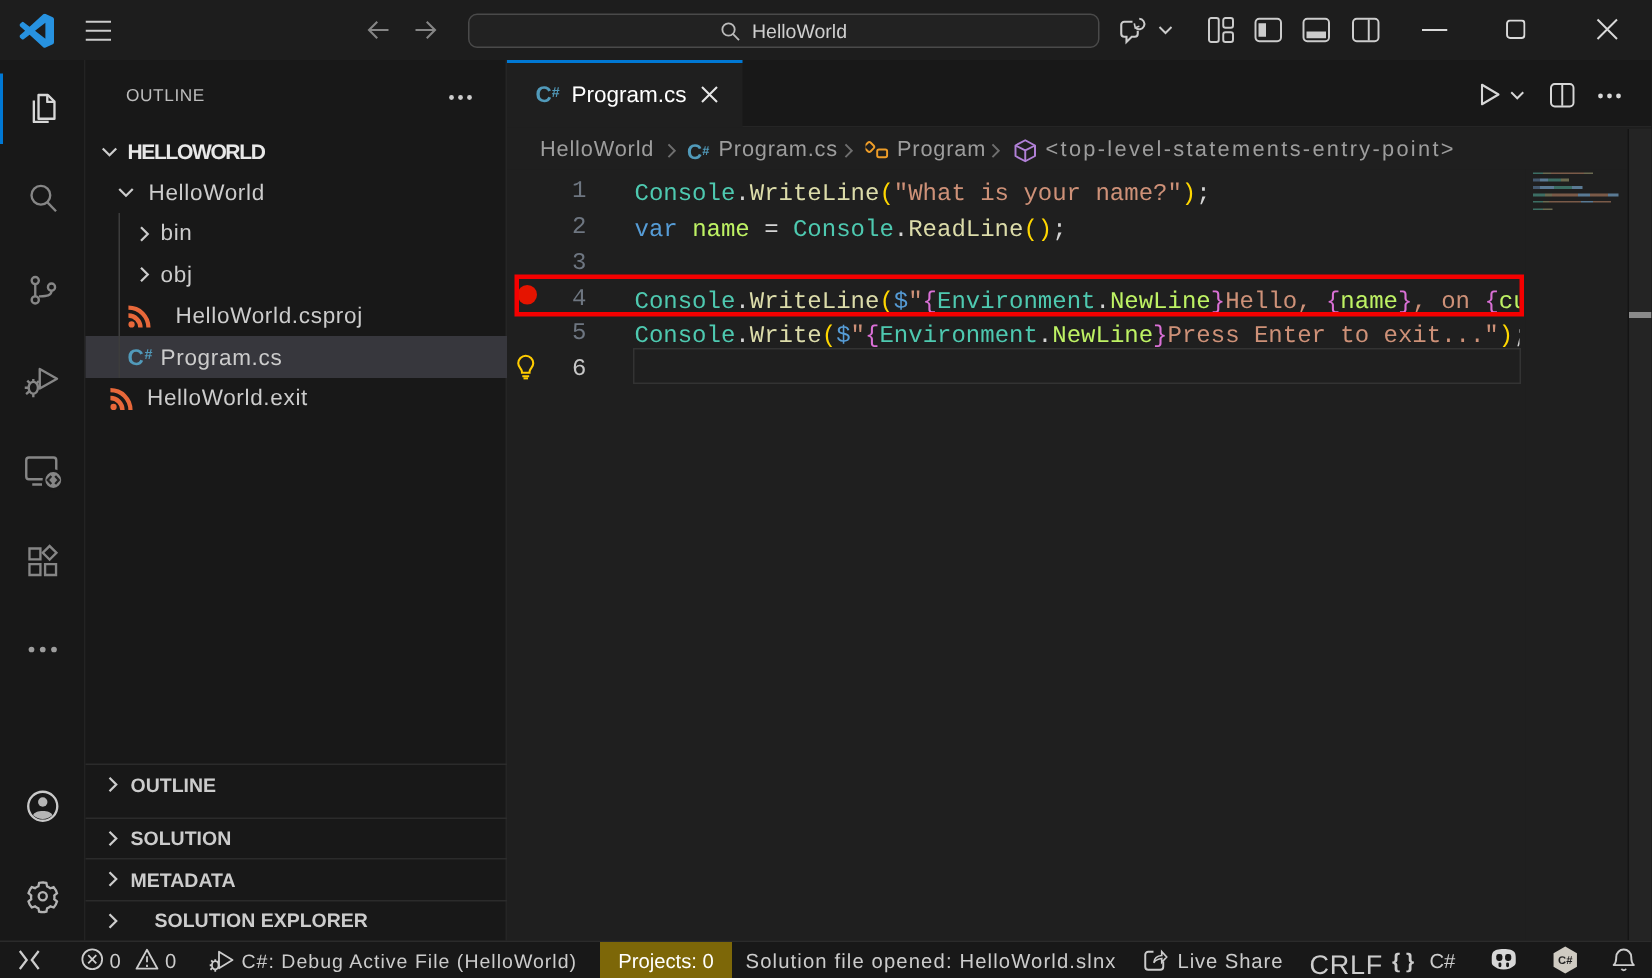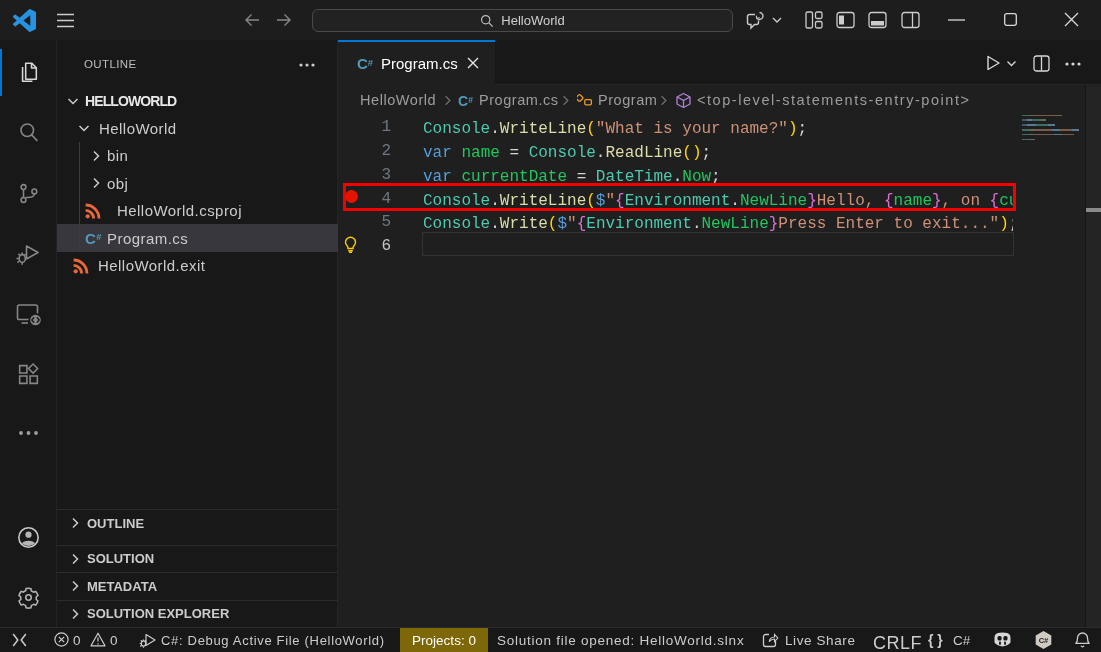--- a/index.html
+++ b/index.html
@@ -13,21 +13,21 @@
 #sidebar{left:57px;top:40px;width:281px;height:588px;background:#181818;border-right:1px solid #252525}
 #editor{left:338px;top:40px;width:763px;height:587px;background:#1f1f1f}
 #tabstrip{left:338px;top:40px;width:763px;height:45px;background:#181818}
 #tab{left:338px;top:40px;width:157px;height:45px;background:#1f1f1f;border-top:2px solid #0078d4;display:flex;align-items:center}
 #breadcrumbs{left:338px;top:85px;width:763px;height:28px;background:#1f1f1f;display:flex;align-items:center;font-size:13.5px;color:#9d9d9d}
 #statusbar{left:0;top:627px;width:1101px;height:25px;background:#181818;border-top:1px solid #2b2b2b;font-size:13.5px;color:#cccccc}
 .bc{top:92px;font-size:14.5px;color:#9d9d9d;letter-spacing:0.55px}
 .csicon{font-family:"Liberation Sans",sans-serif;font-weight:bold;color:#519aba}
 .mono{font-family:"Liberation Mono",monospace;font-size:16px;line-height:23.83px;white-space:pre}
 .ln{position:absolute;width:53px;text-align:right;font-family:"Liberation Mono",monospace;font-size:16px;color:#6e7681}
-.tk-c{color:#4EC9B0}.tk-m{color:#DCDCAA}.tk-s{color:#CE9178}.tk-k{color:#569CD6}.tk-v{color:#22c55e}.tk-w{color:#d4d4d4}.tk-b1{color:#ffd700}.tk-b2{color:#da70d6}
+.tk-c{color:#4EC9B0}.tk-m{color:#DCDCAA}.tk-s{color:#CE9178}.tk-k{color:#569CD6}.tk-v{color:#bef264}.tk-w{color:#d4d4d4}.tk-b1{color:#ffd700}.tk-b2{color:#da70d6}
 .trow{position:absolute;left:0;width:281px;height:28px;display:flex;align-items:center;font-size:15px;color:#cccccc;letter-spacing:0.45px}
 .chev{display:inline-block;width:16px;height:16px}
 .sect{position:absolute;left:0;width:281px;height:27px;border-top:1px solid #2b2b2b;display:flex;align-items:center;font-weight:bold;font-size:13px;color:#cccccc}
 </style>
 </head>
 <body>
 <div id="titlebar" class="abs"></div>
 
 <svg class="abs" style="left:13px;top:9px" width="23" height="23" viewBox="0 0 100 100">
 <path fill="#2792e0" d="M96.5 10.9 75.9 1.1a6.2 6.2 0 0 0-7.1 1.2L29.3 38.4 12.1 25.3a4.1 4.1 0 0 0-5.3.2L1.3 30.6a4.2 4.2 0 0 0 0 6.1L16.2 50 1.3 63.3a4.2 4.2 0 0 0 0 6.1l5.5 5a4.1 4.1 0 0 0 5.3.3l17.2-13.1 39.5 36.1a6.2 6.2 0 0 0 7 1.2l20.7-9.9a6.2 6.2 0 0 0 3.5-5.6V16.5a6.2 6.2 0 0 0-3.5-5.6zM75 73.3 45.1 50 75 26.7z"></path>
@@ -210,21 +210,21 @@
 <div class="sect" style="left:57px;top:572px">
   <svg class="chev" style="margin-left:10px" viewBox="0 0 16 16" fill="none" stroke="#cccccc" stroke-width="1.5">
       <path d="m6 3.5 4.5 4.5L6 12.5"></path>
     </svg>
   <span style="margin-left:4px">METADATA</span>
   </div>
 <div class="sect" style="left:57px;top:599.5px;height:27.5px">
   <svg class="chev" style="margin-left:10px" viewBox="0 0 16 16" fill="none" stroke="#cccccc" stroke-width="1.5">
       <path d="m6 3.5 4.5 4.5L6 12.5"></path>
     </svg>
-  <span style="margin-left:4px">SOLUTION EXPLORER</span>
+  <span style="margin-left:20px">SOLUTION EXPLORER</span>
   </div>
 <div id="editor" class="abs"></div>
 <div id="tabstrip" class="abs" style="border-bottom:1px solid #252525"></div>
 <div id="tab" class="abs"></div>
 <span class="csicon abs" style="left:357px;top:55px;font-size:15px">C<span style="font-size:9.5px;vertical-align:3.5px">#</span></span>
 <span class="abs" style="left:381px;top:55px;font-size:15px;color:#ffffff">Program.cs</span>
 <svg class="abs" style="left:466px;top:56px" width="14" height="14" viewBox="0 0 14 14" stroke="#e6e6e6" stroke-width="1.4">
     <path d="M2 2l10 10M12 2 2 12"></path>
   </svg>
 
@@ -262,21 +262,20 @@
     <path d="m6 3.5 4.5 4.5L6 12.5"></path>
   </svg>
 <svg class="abs" style="left:675px;top:92px" width="17" height="17" viewBox="0 0 17 17" fill="none" stroke="#b180d7" stroke-width="1.3" stroke-linejoin="round">
     <path d="M8.5 1.5 15 5v7l-6.5 3.5L2 12V5z"></path>
     <path d="M8.5 8.3 15 5M8.5 8.3 2 5M8.5 8.3v7"></path>
   </svg>
 <div class="bc abs" style="left:697px;letter-spacing:1.55px">&lt;top-level-statements-entry-point&gt;</div>
 <div id="codearea" class="abs" style="left:338px;top:118px;width:675px;height:514px;overflow:hidden">
   <div class="mono abs" style="left:85px;top:0px"><span class="tk-c">Console</span><span class="tk-w">.</span><span class="tk-m">WriteLine</span><span class="tk-b1">(</span><span class="tk-s">"What is your name?"</span><span class="tk-b1">)</span><span class="tk-w">;</span></div>
   <div class="mono abs" style="left:85px;top:23.8px"><span class="tk-k">var</span><span class="tk-w"> </span><span class="tk-v">name</span><span class="tk-w"> = </span><span class="tk-c">Console</span><span class="tk-w">.</span><span class="tk-m">ReadLine</span><span class="tk-b1">()</span><span class="tk-w">;</span></div>
-  <div class="mono abs" style="left:85px;top:47.7px"><span class="tk-k">var</span><span class="tk-w"> </span><span class="tk-v">currentDate</span><span class="tk-w"> = </span><span class="tk-c">DateTime</span><span class="tk-w">.</span><span class="tk-v">Now</span><span class="tk-w">;</span></div>
   <div class="mono abs" style="left:85px;top:71.5px"><span class="tk-c">Console</span><span class="tk-w">.</span><span class="tk-m">WriteLine</span><span class="tk-b1">(</span><span class="tk-k">$</span><span class="tk-s">"</span><span class="tk-b2">{</span><span class="tk-c">Environment</span><span class="tk-w">.</span><span class="tk-v">NewLine</span><span class="tk-b2">}</span><span class="tk-s">Hello, </span><span class="tk-b2">{</span><span class="tk-v">name</span><span class="tk-b2">}</span><span class="tk-s">, on </span><span class="tk-b2">{</span><span class="tk-v">currentDate</span></div>
   <div class="mono abs" style="left:85px;top:95.4px"><span class="tk-c">Console</span><span class="tk-w">.</span><span class="tk-m">Write</span><span class="tk-b1">(</span><span class="tk-k">$</span><span class="tk-s">"</span><span class="tk-b2">{</span><span class="tk-c">Environment</span><span class="tk-w">.</span><span class="tk-v">NewLine</span><span class="tk-b2">}</span><span class="tk-s">Press Enter to exit...</span><span class="tk-s">"</span><span class="tk-b1">)</span><span class="tk-w">;</span></div>
 </div>
 
 <div class="ln" style="left:338px;top:118px">1</div>
 <div class="ln" style="left:338px;top:141.8px">2</div>
 <div class="ln" style="left:338px;top:165.7px">3</div>
 <div class="ln" style="left:338px;top:189.5px">4</div>
 <div class="ln" style="left:338px;top:213.4px">5</div>
 <div class="ln" style="left:338px;top:237.2px;color:#c6c6c6">6</div>

